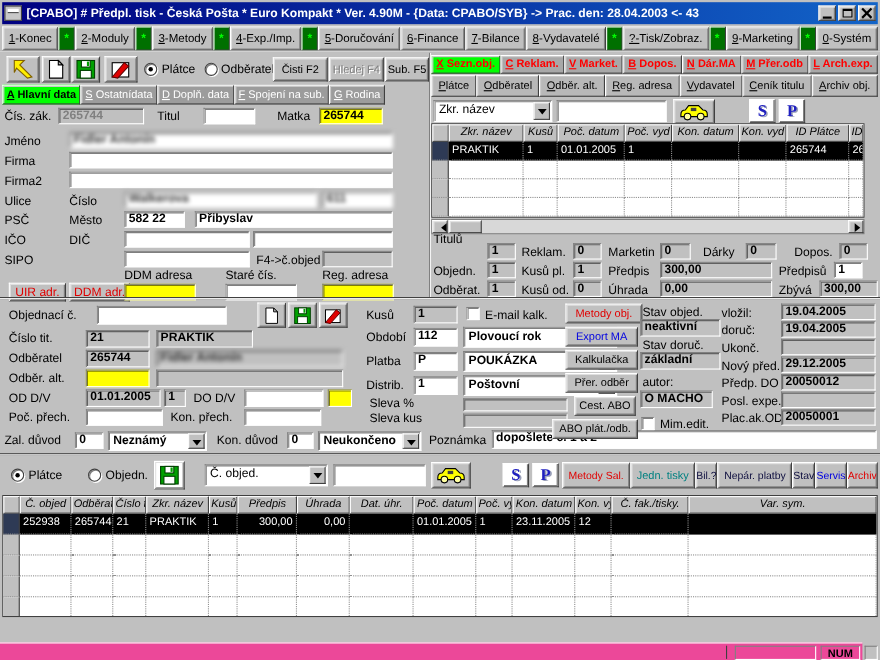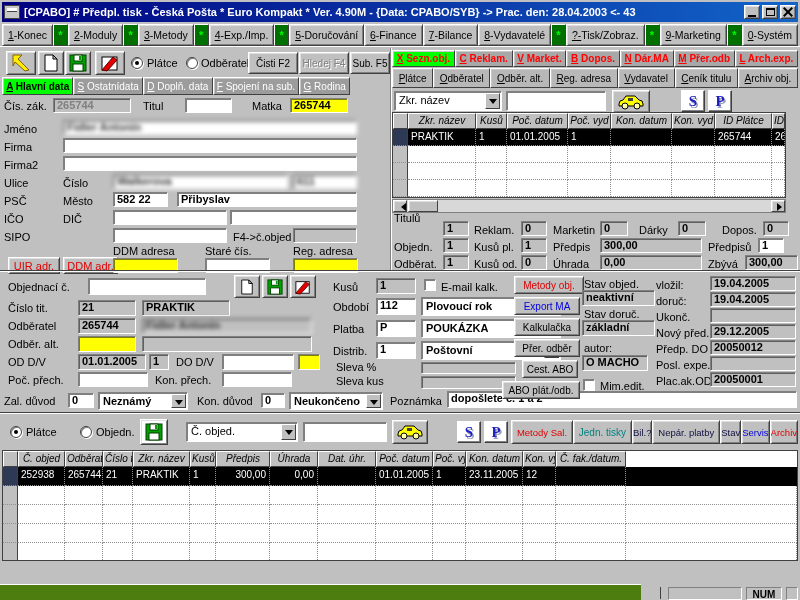--- a/index.html
+++ b/index.html
@@ -71,21 +71,21 @@
   
   .radio { position:absolute; width:12px; height:12px; border-radius:50%; background:#fff; border:1px solid #404040; box-shadow:inset 1px 1px 0 #808080, 1px 1px 0 #fff; }
   .radio.on::after { content:""; position:absolute; left:3px; top:3px; width:4px; height:4px; border-radius:50%; background:#000; }
   .cb { position:absolute; width:12px; height:12px; background:#fff; border:1px solid; border-color:#808080 #ffffff #ffffff #808080; box-shadow:inset 1px 1px 0 rgba(0,0,0,.5); }
   
   .spbtn { position:absolute; background:#fff; border:1px solid; border-color:#ffffff #404040 #404040 #ffffff; box-shadow:inset -1px -1px 0 #808080;
            font-family:"Liberation Serif", serif; font-weight:bold; font-size:15px; color:#2020c0; text-shadow:1.5px 1.5px 0 #9aa0b8; display:flex; align-items:center; justify-content:center; }
   .hr { position:absolute; left:0; width:800px; height:2px; background:#404040; border-bottom:1px solid #fff; }
   .vr { position:absolute; width:2px; background:#808080; border-right:1px solid #fff; }
   .panel { position:absolute; border:1px solid; border-color:#808080 #ffffff #ffffff #808080; }
-  .statusbar { position:absolute; left:0; top:584px; width:641px; height:16px; background:#4d7c0f; border-top:1px solid #fff; }
+  .statusbar { position:absolute; left:0; top:584px; width:784px; height:16px; background:#ec4899; border-top:1px solid #fff; }
   .ico-svg { display:block; }
 </style>
 </head>
 <body>
 
 <div class="titlebar">
   <div class="appico"></div>
   <div class="titletxt">[CPABO] # Předpl. tisk - Česká Pošta * Euro Kompakt * Ver. 4.90M - {Data: CPABO/SYB} -&gt; Prac. den: 28.04.2003 &lt;- 43</div>
   <div class="wbtn raised">
       <span class="g-min"></span>
@@ -618,21 +618,22 @@
     <i class="th">Číslo tit.</i>
     <i class="th">Zkr. název</i>
     <i class="th">Kusů</i>
     <i class="th">Předpis</i>
     <i class="th">Úhrada</i>
     <i class="th">Dat. úhr.</i>
     <i class="th">Poč. datum</i>
     <i class="th">Poč. vyd</i>
     <i class="th">Kon. datum</i>
     <i class="th">Kon. vyd</i>
-    <i class="th">Č. fak./datum.</i>
+    <i class="th">Č. fak./tisky.</i>
+    <i class="th">Var. sym.</i>
   </div>
   <div class="trow g-bot rowsel" style="height:19px">
     <i class="td selcell"></i>
     <i class="td">252938</i>
     <i class="td">265744</i>
     <i class="td">21</i>
     <i class="td">PRAKTIK</i>
     <i class="td">1</i>
     <i class="td num">300,00</i>
     <i class="td num">0,00</i>

